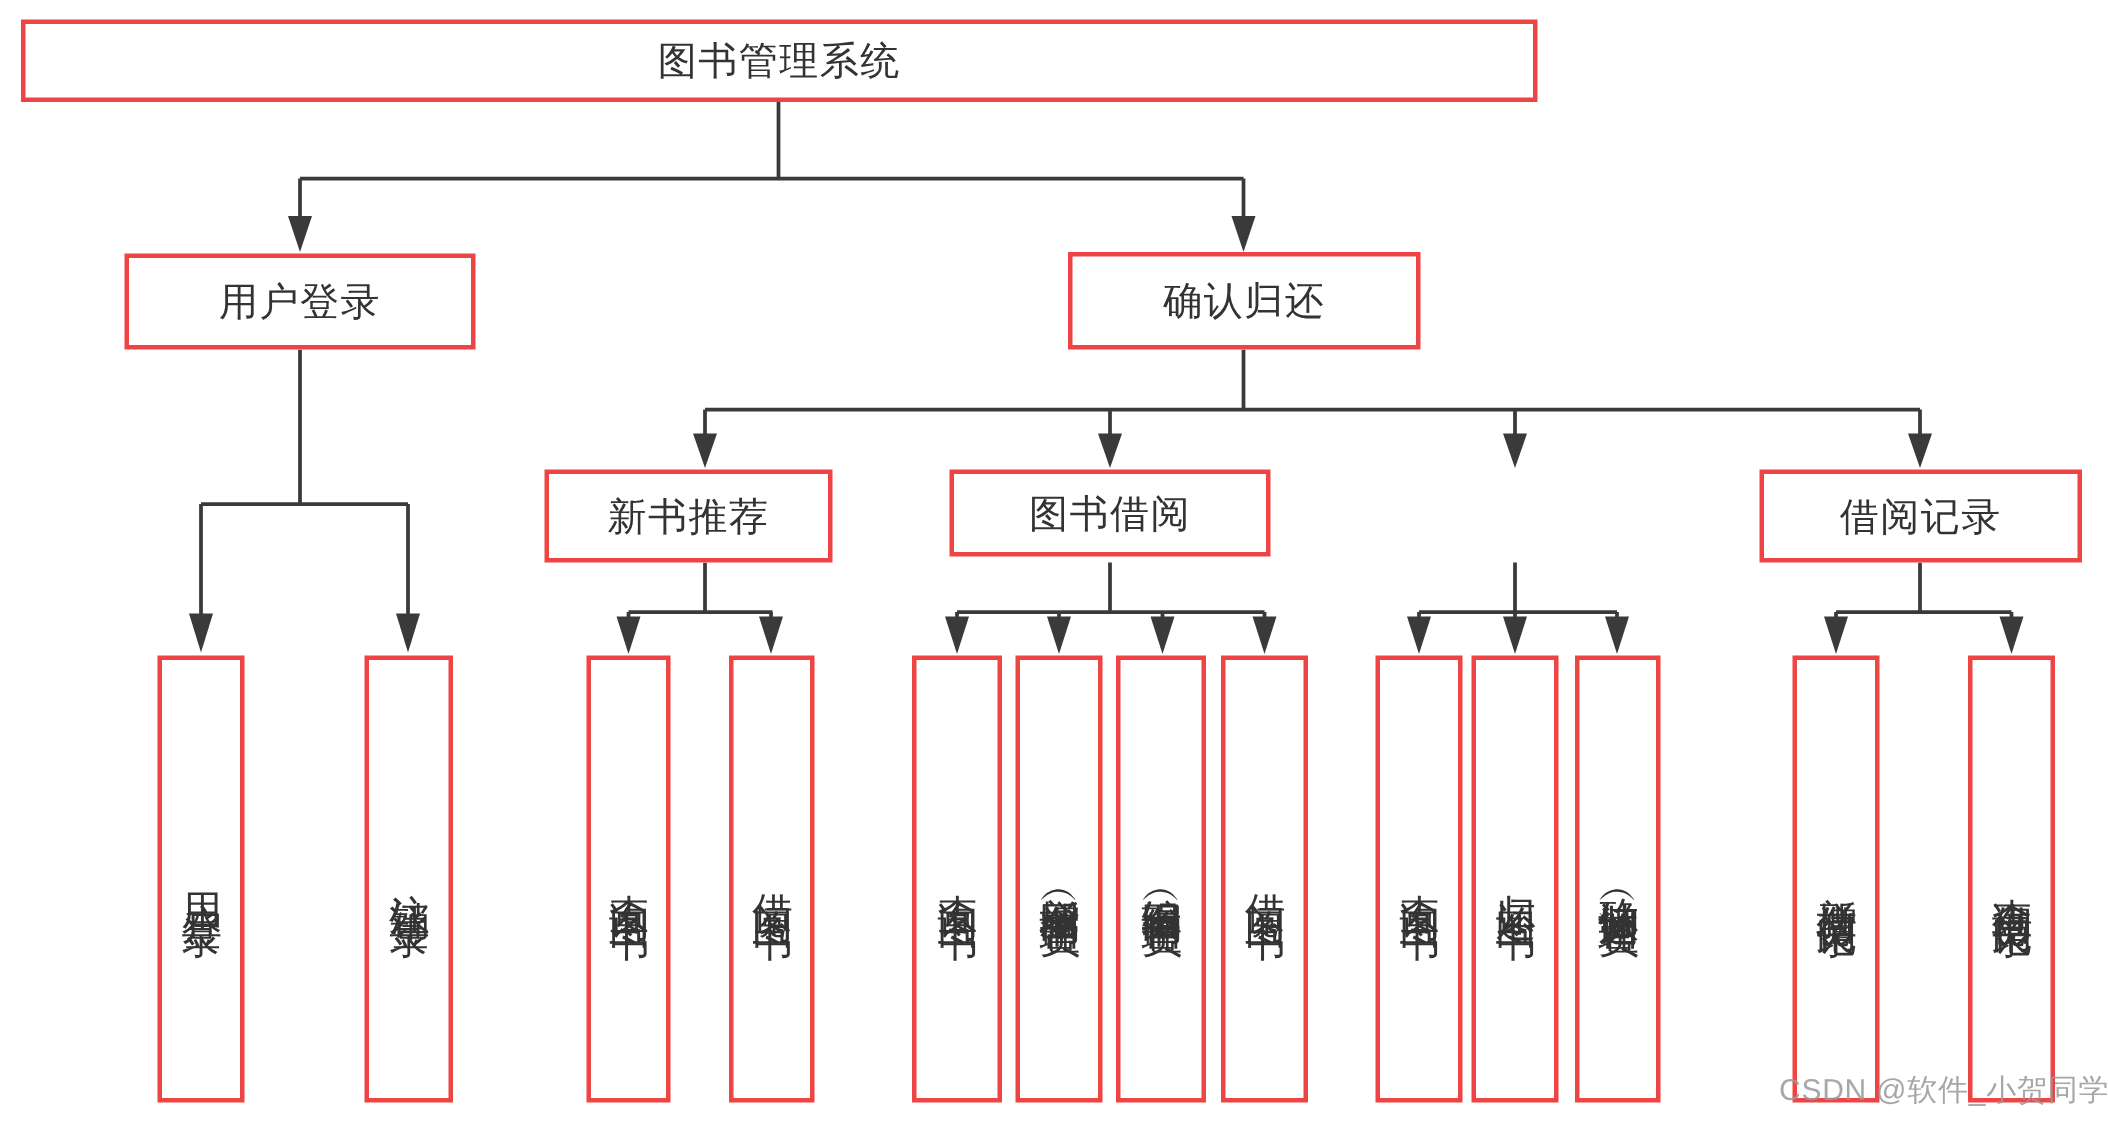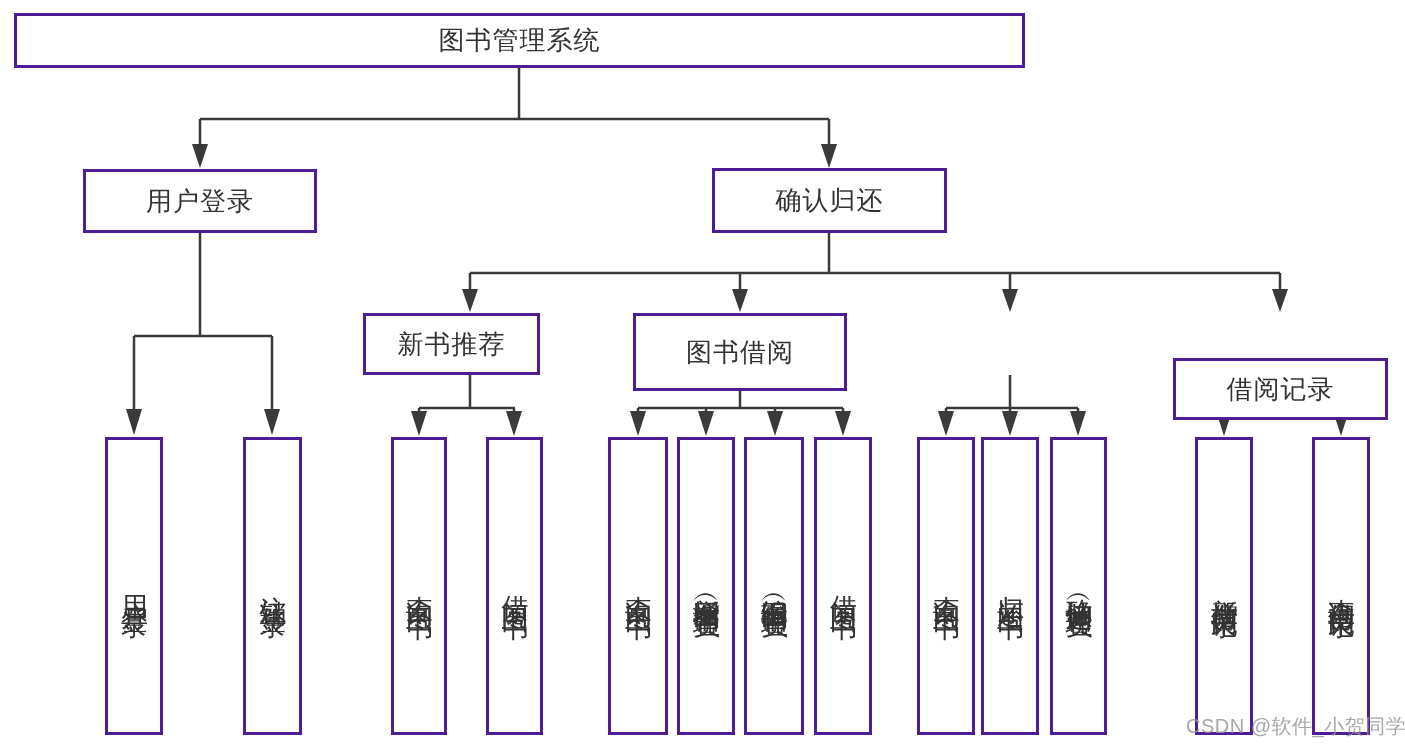--- a/index.html
+++ b/index.html
@@ -8,21 +8,21 @@
     width:1405px;height:747px;
     background:#ffffff;
     overflow:hidden;
     font-family:"Liberation Sans","DejaVu Sans",sans-serif;
   }
   #wires{position:absolute;left:0;top:0;width:1405px;height:747px;}
   .node{
     position:absolute;
     box-sizing:border-box;
     background:#ffffff;
-    border:3px solid #4c1d95;
+    border:3px solid #ef4444;
     display:flex;
     align-items:center;
     justify-content:center;
     color:#333333;
   }
   .h-label{font-size:26px;letter-spacing:1px;white-space:nowrap;}
   .v-label{
     writing-mode:vertical-rl;
     text-orientation:mixed;
     font-size:27px;
@@ -31,24 +31,24 @@
   }
   .v4 .v-label{letter-spacing:6px;}
   .v6 .v-label{letter-spacing:3px;}
   .v9 .v-label{letter-spacing:2px;}
 
   
   #n-root          {left:14px;  top:13px;  width:1011px; height:55px;}
   #n-user-login    {left:83px;  top:169px; width:234px;  height:64px;}
   #n-book-mgmt     {left:712px; top:168px; width:235px;  height:65px;}
 
-  #n-new-book-rec  {left:363px; top:313px; width:177px;  height:62px;}
-  #n-book-borrow   {left:633px; top:313px; width:214px;  height:78px;}
+  #n-new-book-rec  {left:363px; top:313px; width:192px;  height:62px;}
+  #n-book-borrow   {left:633px; top:313px; width:214px;  height:58px;}
   #n-current-borrow{left:903px; top:313px; width:214px;  height:62px;}
-  #n-borrow-records{left:1173px;top:313px; width:215px;  height:62px;margin-top:45px;}
+  #n-borrow-records{left:1173px;top:313px; width:215px;  height:62px;}
 
   .leaf{top:437px;height:298px;}
   #n-leaf-user-login {left:105px; width:58px;}
   #n-leaf-logout     {left:243px; width:59px;}
   #n-nb-query        {left:391px; width:56px;}
   #n-nb-borrow       {left:486px; width:57px;}
   #n-bb-query        {left:608px; width:60px;}
   #n-bb-add          {left:677px; width:58px;}
   #n-bb-edit         {left:744px; width:60px;}
   #n-bb-borrow       {left:814px; width:58px;}

